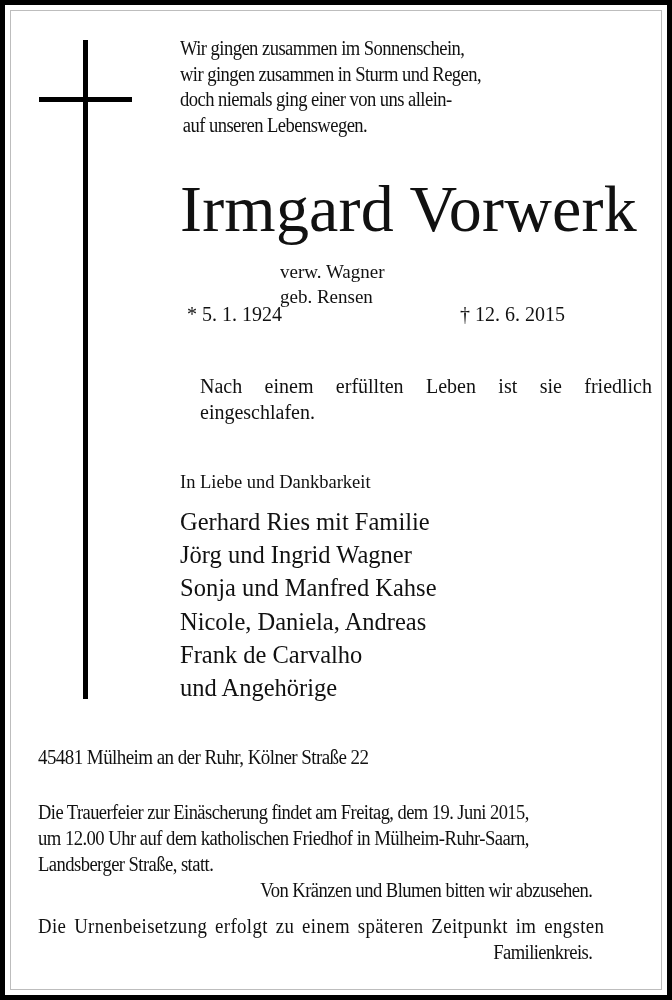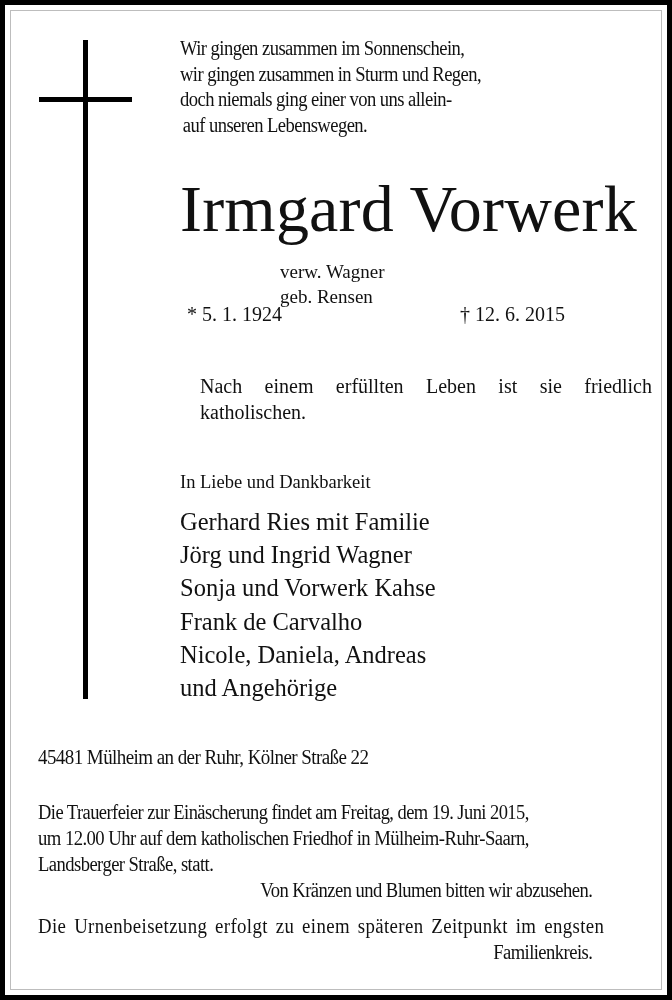--- a/index.html
+++ b/index.html
@@ -65,31 +65,31 @@
 </div>
 
 <div class="abs serif name">Irmgard Vorwerk</div>
 <div class="abs serif sub sub1">verw. Wagner</div>
 <div class="abs serif sub sub2">geb. Rensen</div>
 <div class="abs serif born">* 5. 1. 1924</div>
 <div class="abs serif died">† 12. 6. 2015</div>
 
 <div class="serif intro">
   <span class="l1">Nach einem erfüllten Leben ist sie friedlich</span>
-  <span>katholischen.</span>
+  <span>eingeschlafen.</span>
 </div>
 
 <div class="abs serif love">In Liebe und Dankbarkeit</div>
 
 <div class="serif mourners">
   <div>Gerhard Ries mit Familie</div>
   <div>Jörg und Ingrid Wagner</div>
-  <div>Sonja und Vorwerk Kahse</div>
+  <div>Sonja und Manfred Kahse</div>
+  <div>Nicole, Daniela, Andreas</div>
   <div>Frank de Carvalho</div>
-  <div>Nicole, Daniela, Andreas</div>
   <div>und Angehörige</div>
 </div>
 
 <div class="abs serif address">45481 Mülheim an der Ruhr, Kölner Straße 22</div>
 
 <div class="serif notice n1">
   <span class="cond" style="transform: scaleX(0.925);">Die Trauerfeier zur Einäscherung findet am Freitag, dem 19. Juni 2015,</span>
   <span class="cond" style="transform: scaleX(0.935);">um 12.00 Uhr auf dem katholischen Friedhof in Mülheim-Ruhr-Saarn,</span>
   <span class="cond" style="transform: scaleX(0.93);">Landsberger Straße, statt.</span>
 </div>

